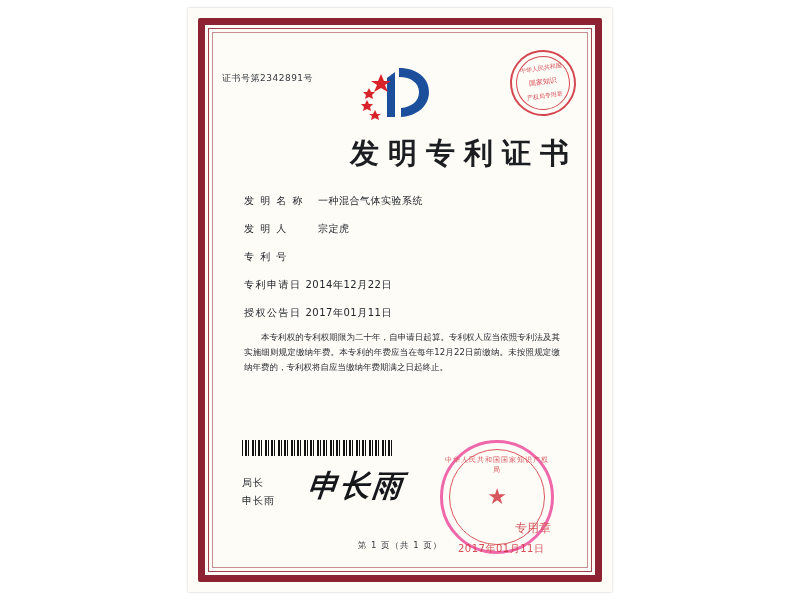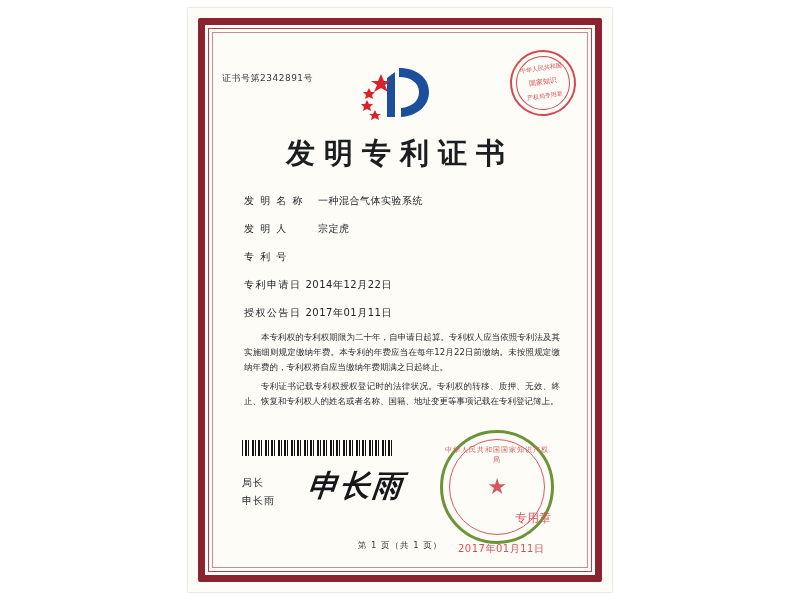--- a/index.html
+++ b/index.html
@@ -110,21 +110,21 @@
     color: #cf2f3a;
   }
   .seal-top .st1 { top: 12px; }
   .seal-top .st2 { top: 26px; font-size: 7px; }
   .seal-top .st3 { top: 40px; }
   
   .title {
     position: absolute;
     left: 0; right: 0;
     top: 92px;
-    text-align: center;
+    text-align: right;
     font-family: Liberation Sans, sans-serif;
     font-size: 29px;
     font-weight: bold;
     letter-spacing: 9px;
     color: #1b1d21;
   }
   
   .fields {
     position: absolute;
     left: 22px;
@@ -202,24 +202,24 @@
     font-weight: bold;
     font-style: italic;
     color: #15171b;
     letter-spacing: 2px;
     transform: skewX(-6deg);
   }
   
   .seal-main {
     position: absolute;
     left: 218px;
-    top: 388px;
+    top: 398px;
     width: 108px;
     height: 108px;
-    border: 3px solid #4d7c0f;
+    border: 3px solid #ec4899;
     border-radius: 50%;
     opacity: 0.82;
   }
   .seal-main .ring2 {
     position: absolute;
     left: 6px; top: 6px; right: 6px; bottom: 6px;
     border: 1px solid #d0323c;
     border-radius: 50%;
   }
   .seal-main .star {
@@ -319,21 +319,20 @@
           <div class="field-value">2014年12月22日</div>
         </div>
         <div class="field-row compact">
           <div class="field-label">授权公告日</div>
           <div class="field-value">2017年01月11日</div>
         </div>
       </div>
 
       <div class="body-text">
         <p>本专利权的专利权期限为二十年，自申请日起算。专利权人应当依照专利法及其实施细则规定缴纳年费。本专利的年费应当在每年12月22日前缴纳。未按照规定缴纳年费的，专利权将自应当缴纳年费期满之日起终止。</p>
-        <p>专利证书记载专利权授权登记时的法律状况。专利权的转移、质押、无效、终止、恢复和专利权人的姓名或者名称、国籍、地址变更等事项记载在专利登记簿上。</p>
       </div>
 
       <div class="barcode"></div>
 
       <div class="sig-labels">
         <div>局长</div>
         <div>申长雨</div>
       </div>
 
       <div class="sig-script">申长雨</div>

